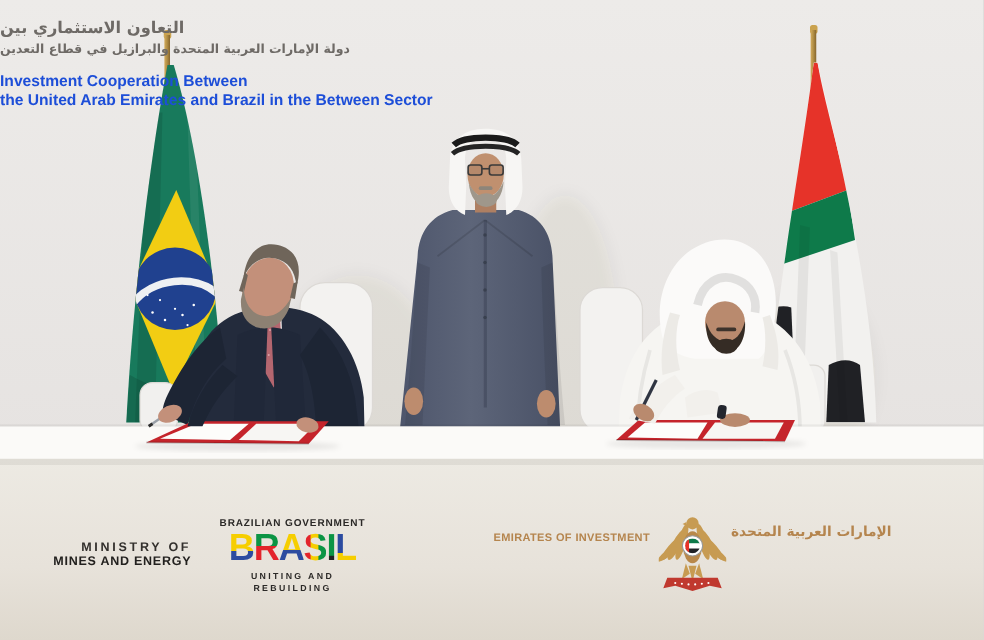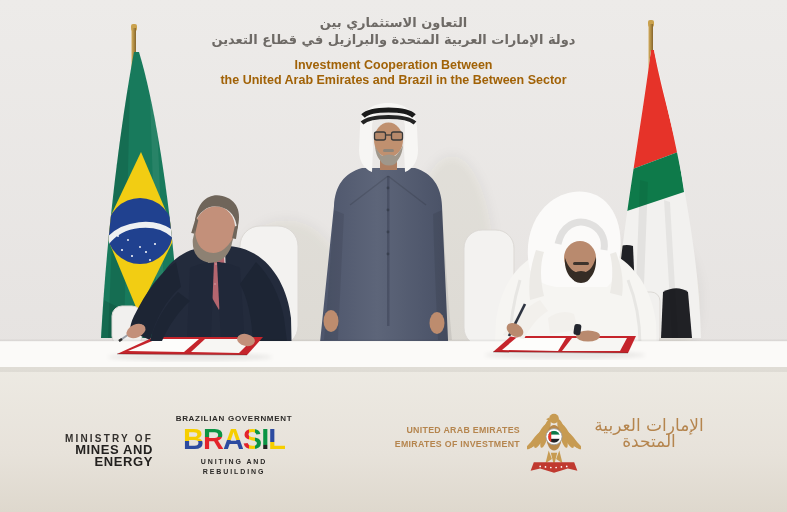--- a/index.html
+++ b/index.html
@@ -4,48 +4,48 @@
 <style>
   html,body{margin:0;padding:0;background:#bbb;}
   #stage{
     position:relative;width:787px;height:512px;overflow:hidden;
     font-family:"Liberation Sans",sans-serif;
     background:#e8e6e4;
   }
   #scene{position:absolute;inset:0;}
   .overlay{position:absolute;z-index:5;}
   
-  #header{left:0;right:0;top:14px;text-align:center;}
+  #header{left:0;right:0;top:14px;text-align:left;}
   .ar{font-family:"DejaVu Sans",sans-serif;direction:rtl;color:#6e6a66;}
   #header .ar1{font-size:13px;font-weight:700;line-height:17px;}
-  #header .ar2{font-size:13px;font-weight:700;line-height:18px;}
-  #header .en{color:#a16207;font-weight:bold;font-size:12.5px;line-height:15px;margin-top:9px;}
+  #header .ar2{font-size:10px;font-weight:700;line-height:18px;}
+  #header .en{color:#1d4ed8;font-weight:bold;font-size:12.5px;line-height:15px;margin-top:9px;}
   
   #brazil-ministry{left:40px;top:433px;width:113px;text-align:right;color:#33302d;}
   #brazil-ministry .l1{font-size:10px;font-weight:700;letter-spacing:2.2px;line-height:11px;}
-  #brazil-ministry .l2{font-size:13px;font-weight:800;letter-spacing:0.6px;line-height:12px;color:#23211f;}
+  #brazil-ministry .l2{font-size:10px;font-weight:800;letter-spacing:0.6px;line-height:12px;color:#23211f;}
   #brazil-gov{left:169px;top:413px;width:130px;text-align:center;color:#2b2927;}
   #brazil-gov .top{font-size:8px;font-weight:800;letter-spacing:0.7px;line-height:11px;}
   #brazil-gov .bottom{font-size:7px;font-weight:800;letter-spacing:1.9px;line-height:10px;margin-top:2px;}
   .brasil{font-size:29px;font-weight:bold;letter-spacing:-1px;line-height:31px;transform:scaleY(1.04);}
   .brasil span{display:inline-block;}
   .bl0{color:#f6ce00;background-image:linear-gradient(180deg,#f6ce00 0 55%,#2c4ba0 55% 100%);}
   .bl1{color:#e3242b;background-image:linear-gradient(180deg,#0b9444 0 42%,#e3242b 42% 100%);}
   .bl2{color:#2c4ba0;background-image:linear-gradient(180deg,#f6ce00 0 52%,#2c4ba0 52% 100%);}
   .bl3{color:#f6ce00;background-image:linear-gradient(90deg,#e3242b 0 32%,#f6ce00 32% 66%,#0b9444 66% 100%);}
   .bl4{color:#0b9444;background-image:linear-gradient(180deg,#0b9444 0 66%,#222222 66% 100%);}
   .bl5{color:#2c4ba0;background-image:linear-gradient(180deg,#2c4ba0 0 58%,#f6ce00 58% 100%);}
   @supports ((-webkit-background-clip:text) or (background-clip:text)){
     .brasil span{-webkit-background-clip:text;background-clip:text;color:transparent;}
   }
   #uae-ministry-en{left:378px;top:424px;width:142px;text-align:right;color:var(--gold,#b5854e);}
   #uae-ministry-en div{font-size:8.8px;font-weight:700;letter-spacing:0.3px;line-height:13.5px;}
   #uae-emblem{left:527px;top:408px;width:54px;height:68px;}
   #uae-ministry-ar{left:584px;top:418px;width:130px;text-align:center;color:var(--gold,#b5854e);}
-  #uae-ministry-ar div{font-size:17px;font-weight:400;line-height:15.5px;}
+  #uae-ministry-ar div{font-size:11px;font-weight:700;line-height:15.5px;}
 </style>
 </head>
 <body>
 
 <div id="stage">
 
 <svg id="scene" viewBox="0 0 787 512">
   <defs>
     <linearGradient id="wallG" x1="0" y1="0" x2="0" y2="1">
       <stop offset="0" stop-color="#edebe9"></stop>
@@ -267,21 +267,20 @@
 
 <div class="overlay" id="brazil-gov">
   <div class="top">BRAZILIAN GOVERNMENT</div>
   <div class="brasil">
     <span class="bl0">B</span><span class="bl1">R</span><span class="bl2">A</span><span class="bl3">S</span><span class="bl4">I</span><span class="bl5">L</span>
   </div>
   <div class="bottom">UNITING AND REBUILDING</div>
 </div>
 
 <div class="overlay" id="uae-ministry-en">
-  <div>UNITED ARAB EMIRATES</div>
   <div>EMIRATES OF INVESTMENT</div>
 </div>
 
 <div class="overlay" id="uae-emblem">
   <svg viewBox="0 0 50 64" width="54" height="68">
     <defs>
           <clipPath id="rndl">
             <circle cx="25" cy="27" r="5.6"></circle>
           </clipPath>
         </defs>

